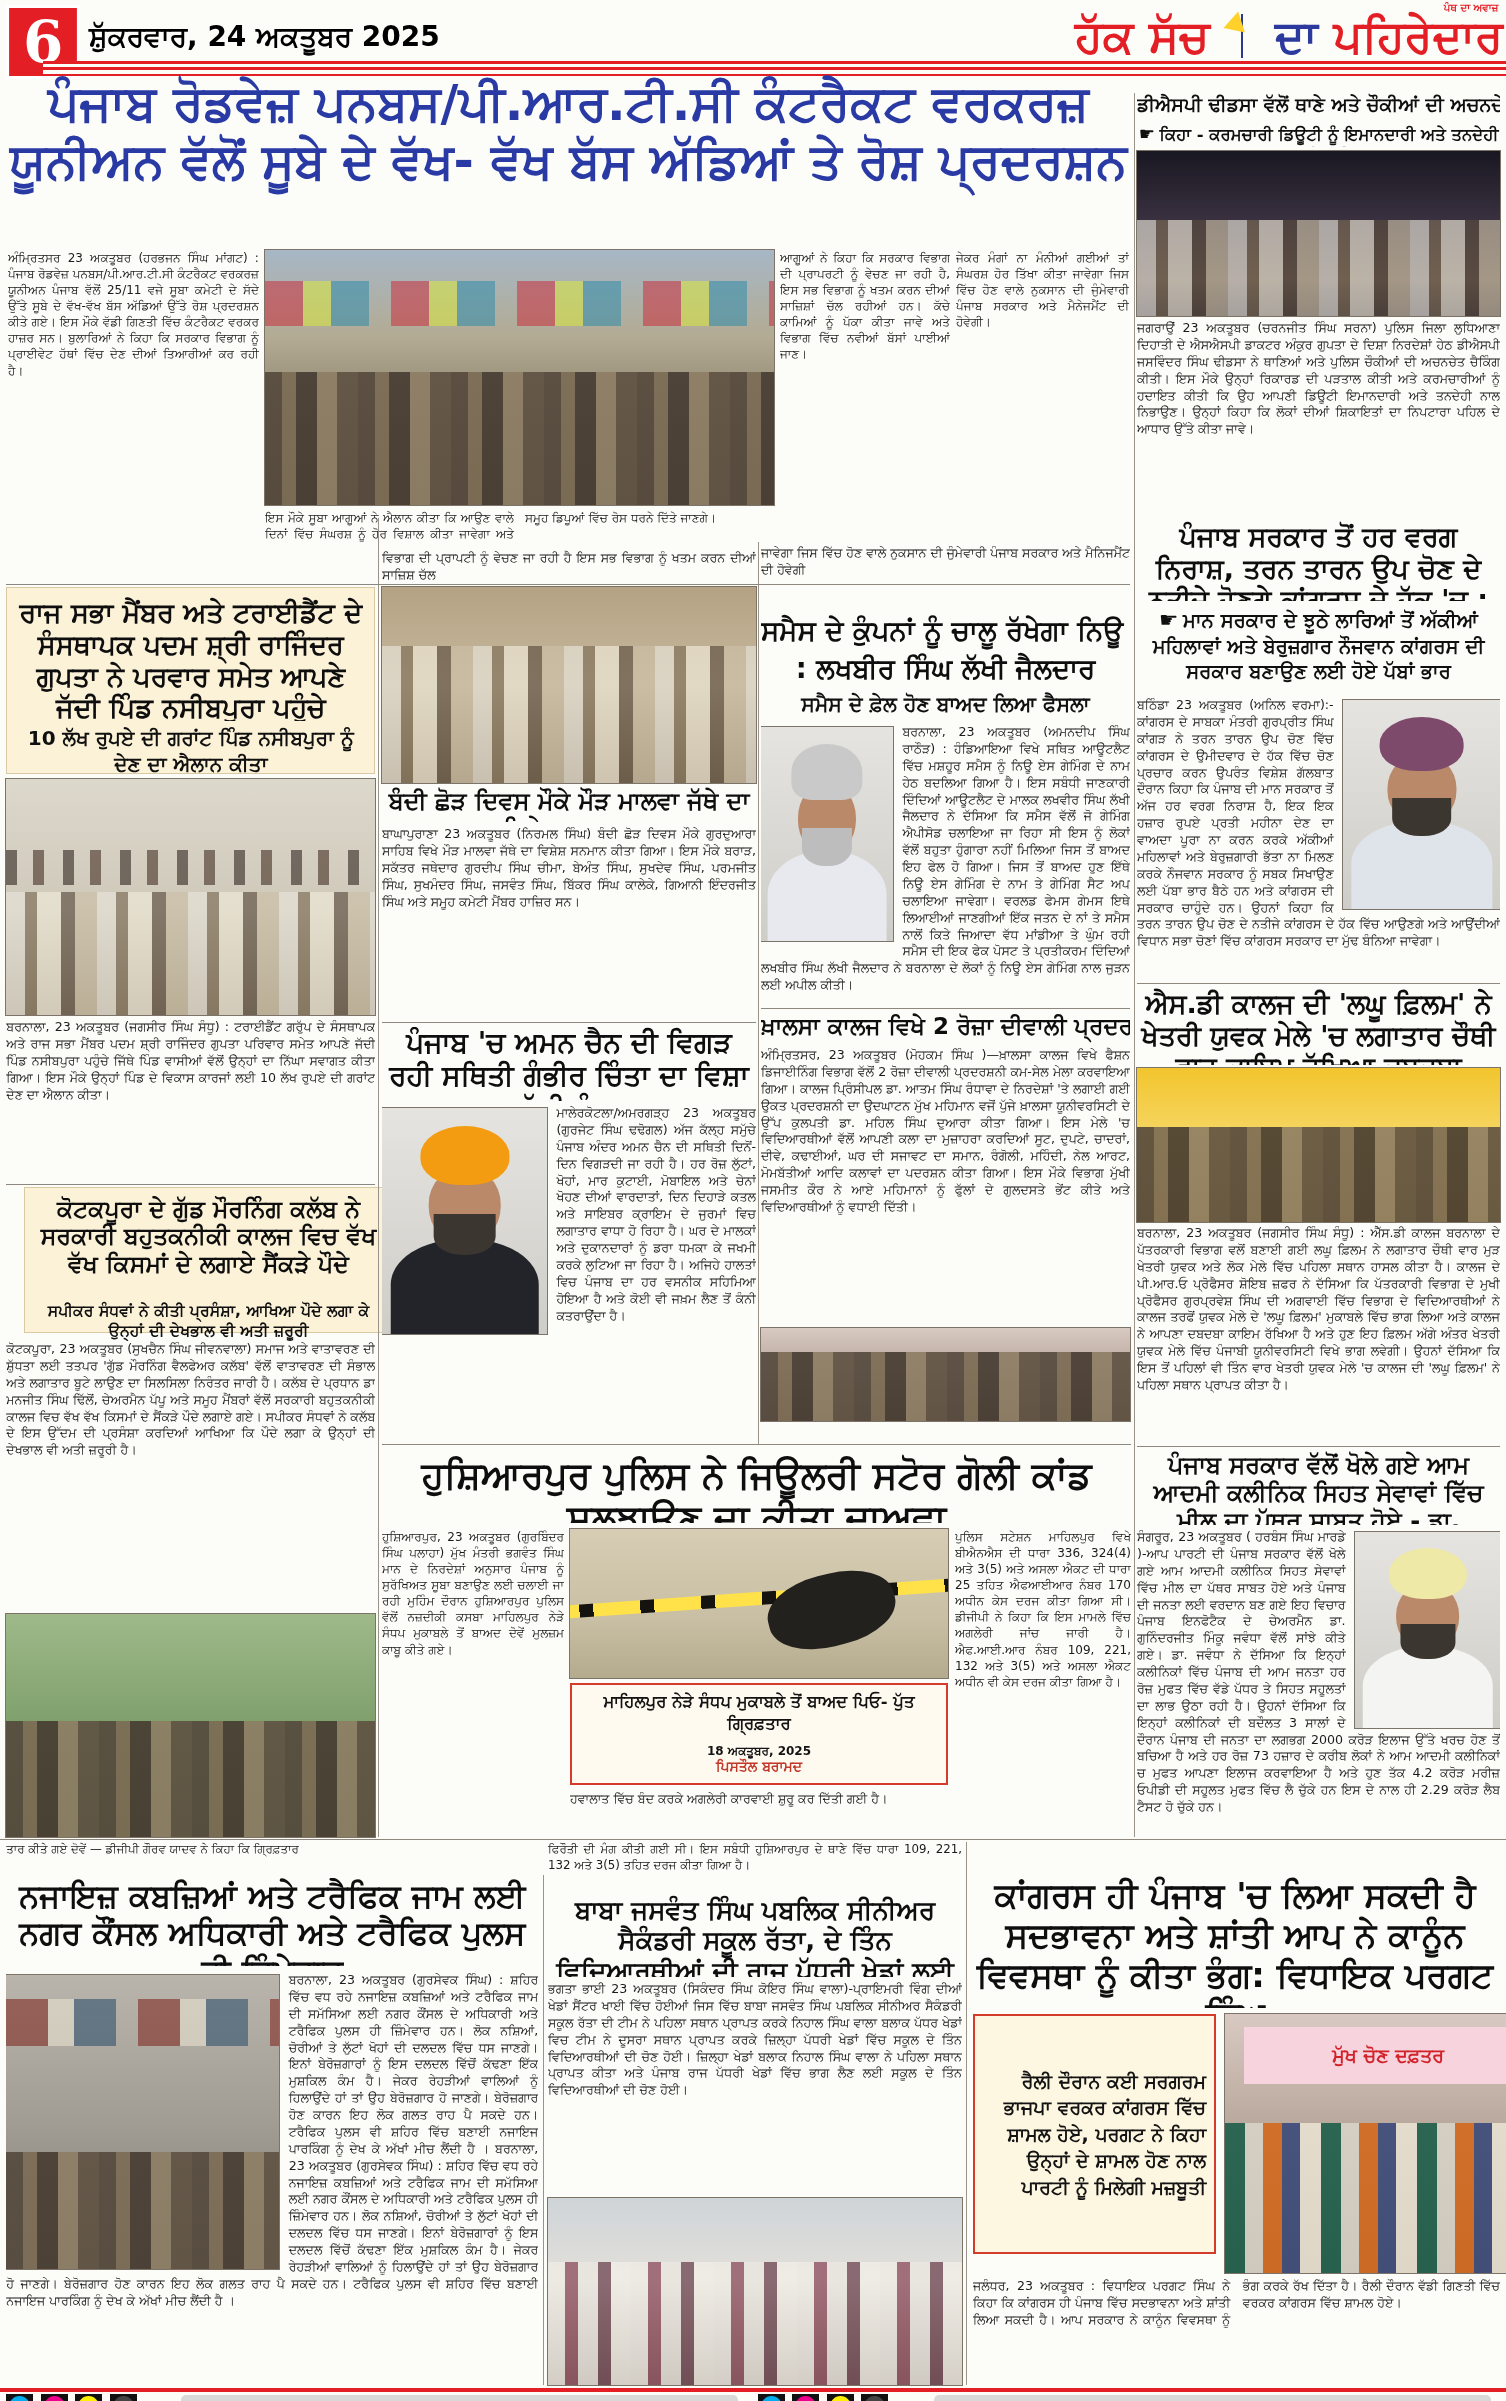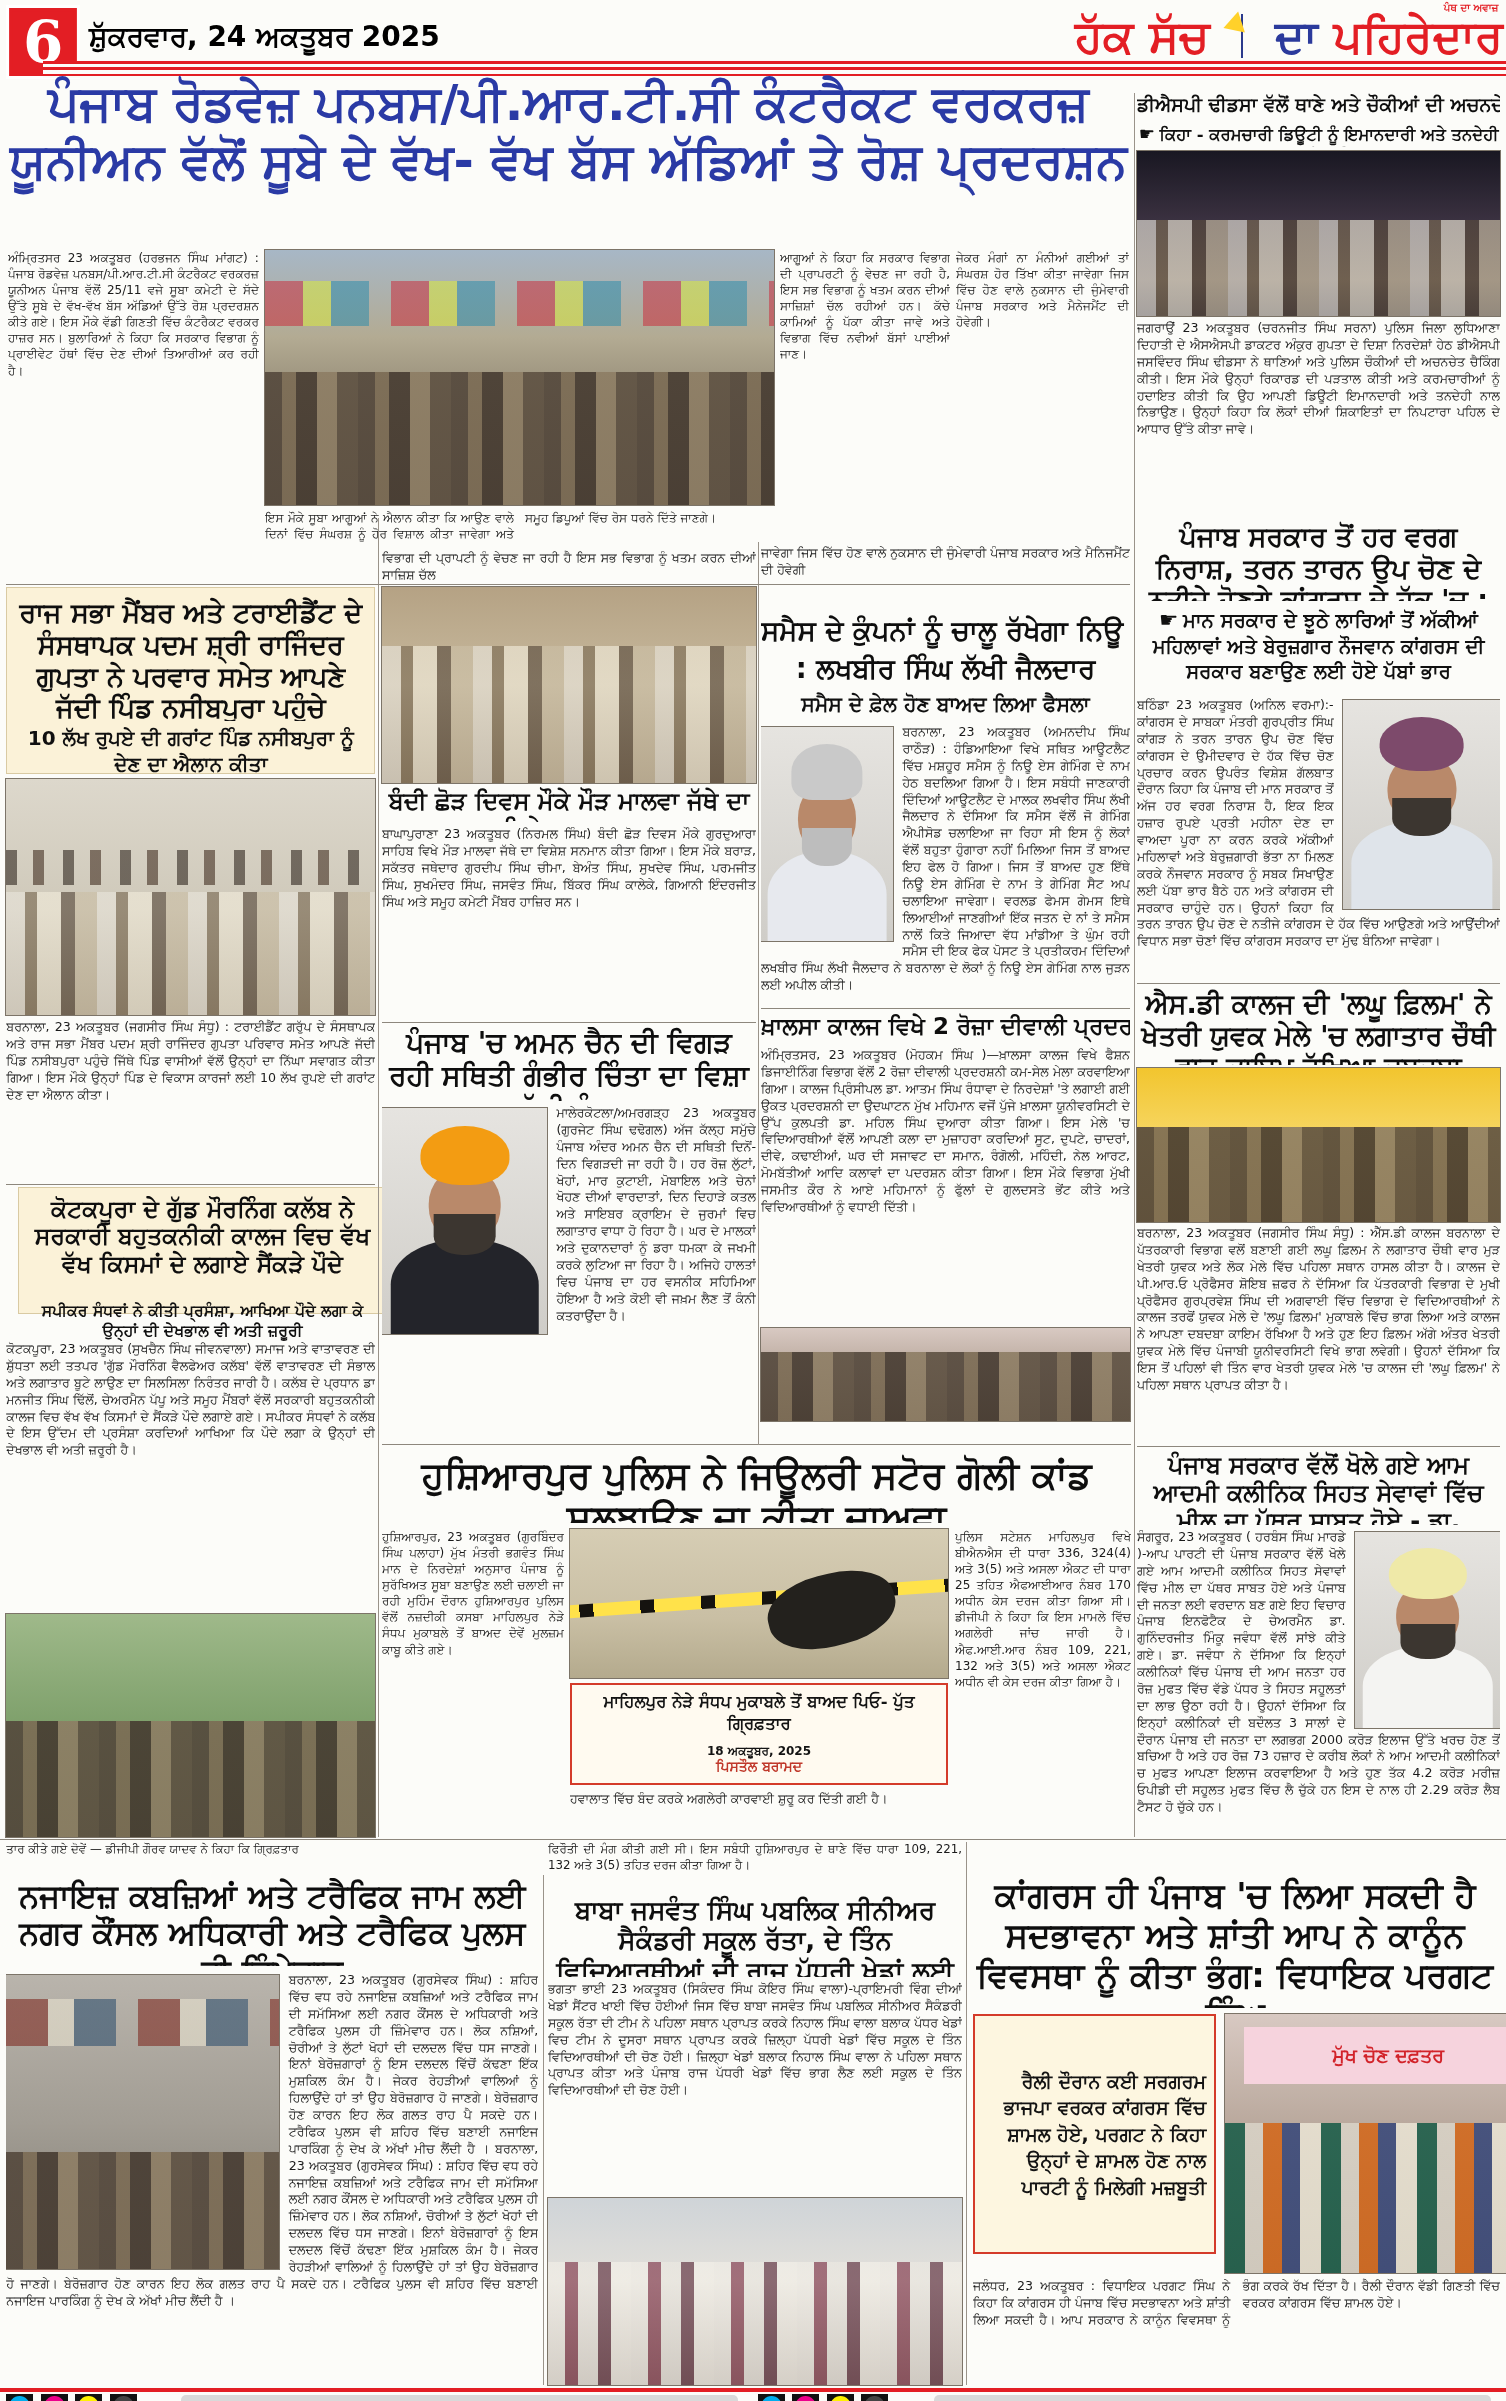--- a/index.html
+++ b/index.html
@@ -98,21 +98,21 @@
     <div class="sub" style="font-size:20px;margin-top:4.7px;">10 ਲੱਖ ਰੁਪਏ ਦੀ ਗਰਾਂਟ ਪਿੰਡ ਨਸੀਬਪੁਰਾ ਨੂੰ ਦੇਣ ਦਾ ਐਲਾਨ ਕੀਤਾ</div>
   </div>
   <div class="photo ph-wall" style="left:6.3px;top:779px;width:369px;height:236px;">
     <div class="heads" style="top:30%;"></div>
     <div class="crowd light"></div>
   </div>
   <div class="abs body" style="left:6.3px;top:1019px;width:369px;height:162px;">ਬਰਨਾਲਾ, 23 ਅਕਤੂਬਰ (ਜਗਸੀਰ ਸਿੰਘ ਸੰਧੂ) : ਟਰਾਈਡੈਂਟ ਗਰੁੱਪ ਦੇ ਸੰਸਥਾਪਕ ਅਤੇ ਰਾਜ ਸਭਾ ਮੈਂਬਰ ਪਦਮ ਸ਼੍ਰੀ ਰਾਜਿੰਦਰ ਗੁਪਤਾ ਪਰਿਵਾਰ ਸਮੇਤ ਆਪਣੇ ਜੱਦੀ ਪਿੰਡ ਨਸੀਬਪੁਰਾ ਪਹੁੰਚੇ ਜਿੱਥੇ ਪਿੰਡ ਵਾਸੀਆਂ ਵੱਲੋਂ ਉਨ੍ਹਾਂ ਦਾ ਨਿੱਘਾ ਸਵਾਗਤ ਕੀਤਾ ਗਿਆ। ਇਸ ਮੌਕੇ ਉਨ੍ਹਾਂ ਪਿੰਡ ਦੇ ਵਿਕਾਸ ਕਾਰਜਾਂ ਲਈ 10 ਲੱਖ ਰੁਪਏ ਦੀ ਗਰਾਂਟ ਦੇਣ ਦਾ ਐਲਾਨ ਕੀਤਾ।</div>
 
   <div class="hrule" style="left:6.3px;top:1184px;width:369px;"></div>
 
-  <div class="abs creambox" style="left:18px;top:1187px;width:369px;height:127px;padding:7.9px 6.3px;">
+  <div class="abs creambox" style="left:24px;top:1187px;width:369px;height:146px;padding:7.9px 6.3px;">
     <div class="hl" style="font-size:23.6px;height:93px;">ਕੋਟਕਪੂਰਾ ਦੇ ਗੁੱਡ ਮੌਰਨਿੰਗ ਕਲੱਬ ਨੇ ਸਰਕਾਰੀ ਬਹੁਤਕਨੀਕੀ ਕਾਲਜ ਵਿਚ ਵੱਖ ਵੱਖ ਕਿਸਮਾਂ ਦੇ ਲਗਾਏ ਸੈਂਕੜੇ ਪੌਦੇ</div>
     <div class="sub" style="font-size:15.7px;margin-top:12px;">ਸਪੀਕਰ ਸੰਧਵਾਂ ਨੇ ਕੀਤੀ ਪ੍ਰਸੰਸ਼ਾ, ਆਖਿਆ ਪੌਦੇ ਲਗਾ ਕੇ ਉਨ੍ਹਾਂ ਦੀ ਦੇਖਭਾਲ ਵੀ ਅਤੀ ਜ਼ਰੂਰੀ</div>
   </div>
   <div class="abs body" style="left:6.3px;top:1341px;width:369px;height:270px;">ਕੋਟਕਪੂਰਾ, 23 ਅਕਤੂਬਰ (ਸੁਖਚੈਨ ਸਿੰਘ ਜੀਵਨਵਾਲਾ) ਸਮਾਜ ਅਤੇ ਵਾਤਾਵਰਣ ਦੀ ਸ਼ੁੱਧਤਾ ਲਈ ਤਤਪਰ 'ਗੁੱਡ ਮੌਰਨਿੰਗ ਵੈਲਫੇਅਰ ਕਲੱਬ' ਵੱਲੋਂ ਵਾਤਾਵਰਣ ਦੀ ਸੰਭਾਲ ਅਤੇ ਲਗਾਤਾਰ ਬੂਟੇ ਲਾਉਣ ਦਾ ਸਿਲਸਿਲਾ ਨਿਰੰਤਰ ਜਾਰੀ ਹੈ। ਕਲੱਬ ਦੇ ਪ੍ਰਧਾਨ ਡਾ ਮਨਜੀਤ ਸਿੰਘ ਢਿੱਲੋਂ, ਚੇਅਰਮੈਨ ਪੱਪੂ ਅਤੇ ਸਮੂਹ ਮੈਂਬਰਾਂ ਵੱਲੋਂ ਸਰਕਾਰੀ ਬਹੁਤਕਨੀਕੀ ਕਾਲਜ ਵਿਚ ਵੱਖ ਵੱਖ ਕਿਸਮਾਂ ਦੇ ਸੈਂਕੜੇ ਪੌਦੇ ਲਗਾਏ ਗਏ। ਸਪੀਕਰ ਸੰਧਵਾਂ ਨੇ ਕਲੱਬ ਦੇ ਇਸ ਉੱਦਮ ਦੀ ਪ੍ਰਸੰਸ਼ਾ ਕਰਦਿਆਂ ਆਖਿਆ ਕਿ ਪੌਦੇ ਲਗਾ ਕੇ ਉਨ੍ਹਾਂ ਦੀ ਦੇਖਭਾਲ ਵੀ ਅਤੀ ਜ਼ਰੂਰੀ ਹੈ।</div>
   <div class="photo ph-green" style="left:6.3px;top:1614px;width:369px;height:223px;">
     <div class="crowd"></div>
   </div>
 
   <div class="abs body" style="left:382px;top:550px;width:374px;height:35px;">ਵਿਭਾਗ ਦੀ ਪ੍ਰਾਪਟੀ ਨੂੰ ਵੇਚਣ ਜਾ ਰਹੀ ਹੈ ਇਸ ਸਭ ਵਿਭਾਗ ਨੂੰ ਖਤਮ ਕਰਨ ਦੀਆਂ ਸਾਜ਼ਿਸ਼ ਚੱਲ</div>
   <div class="photo ph-indoor" style="left:382px;top:587px;width:374px;height:196px;">

